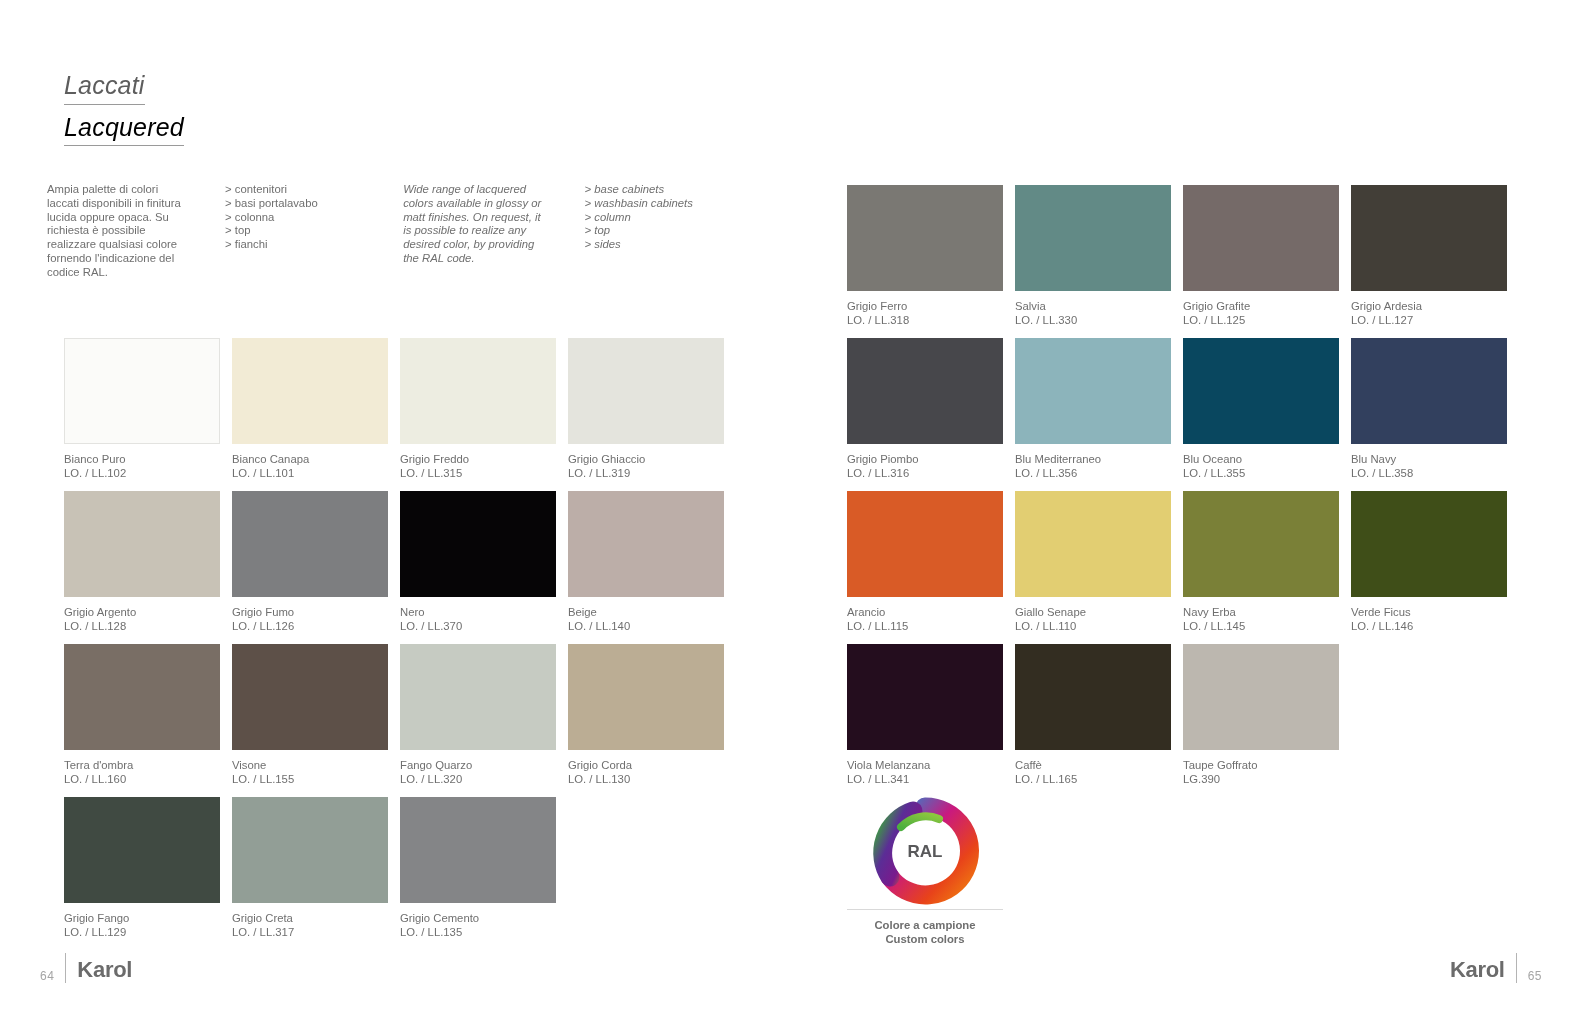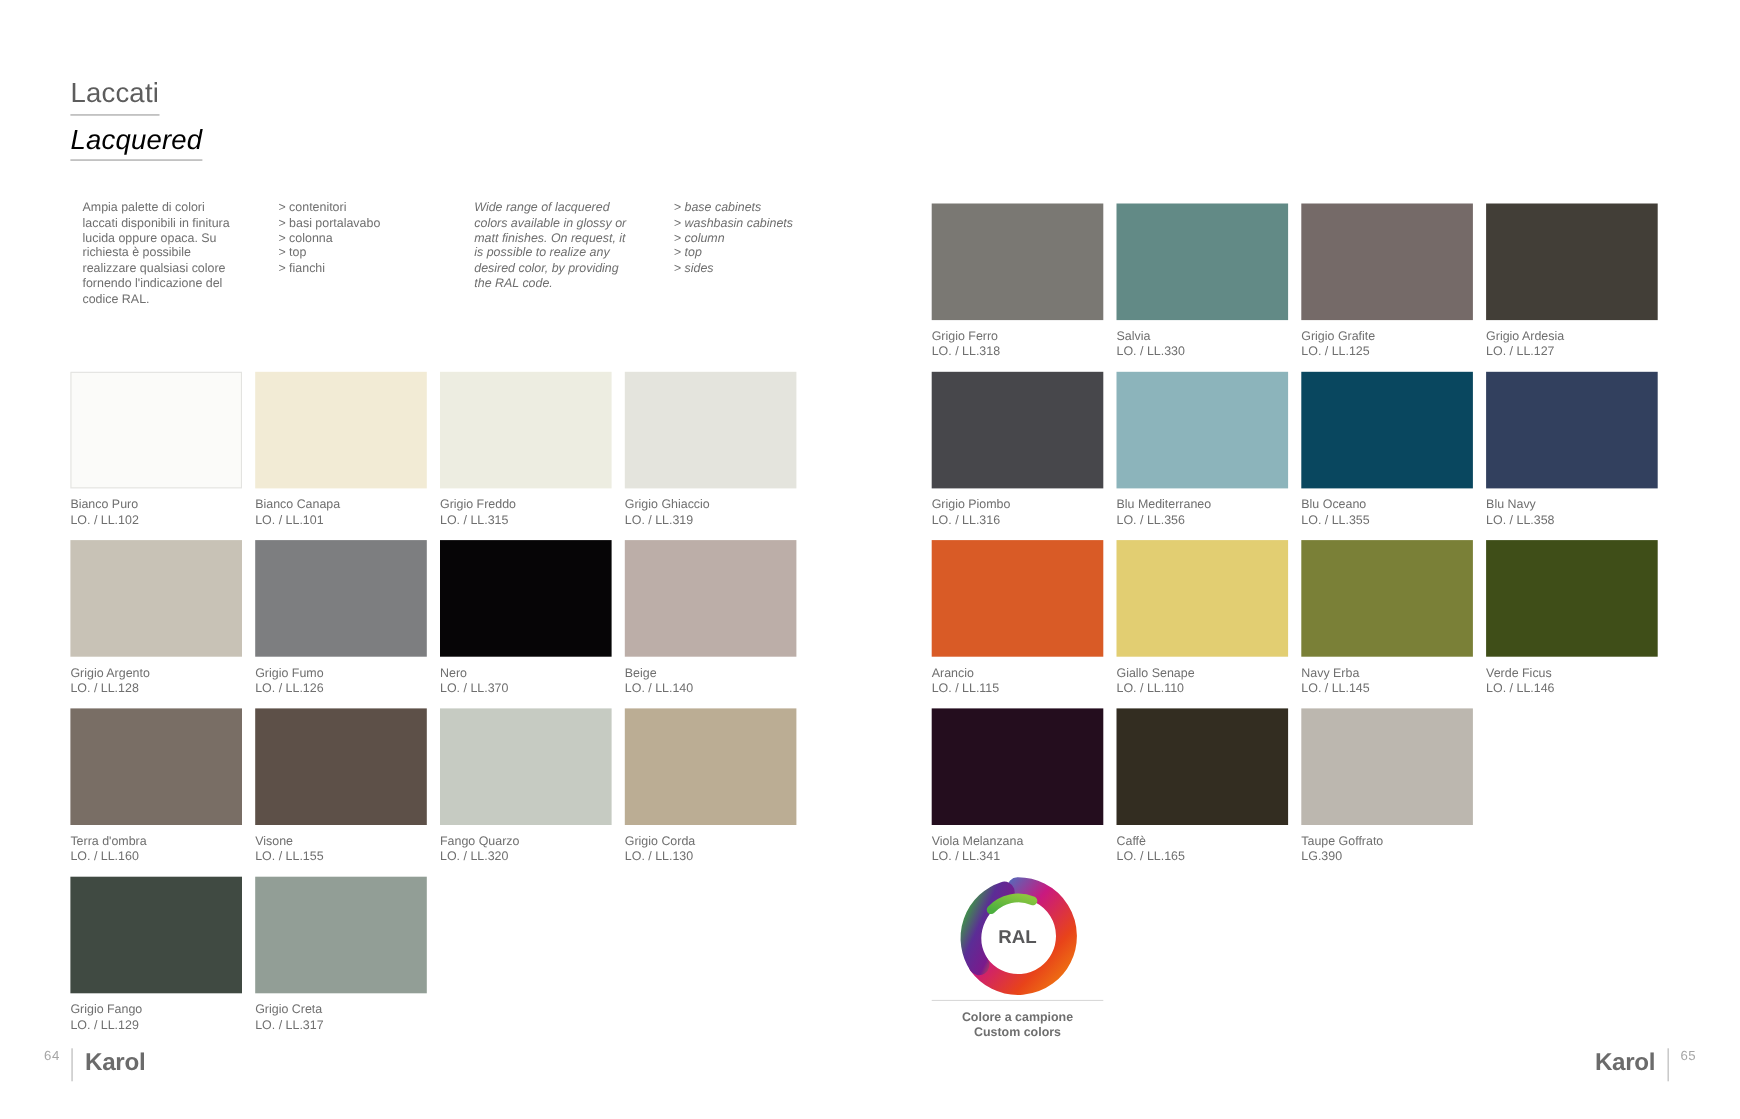--- a/index.html
+++ b/index.html
@@ -23,37 +23,38 @@
     top: 72px;
   }
   .title-it {
     font-size: 25px;
     color: #5d5d5d;
     letter-spacing: 0.2px;
     padding-bottom: 4px;
     border-bottom: 1px solid #9a9a9a;
     display: inline-block;
     line-height: 1.1;
+    font-style: italic;
   }
   .title-en {
     font-size: 25px;
     color: #000000;
     font-style: italic;
     letter-spacing: 0.2px;
     padding-bottom: 4px;
     border-bottom: 1px solid #9a9a9a;
     display: inline-block;
     line-height: 1.1;
     margin-top: 9px;
   }
 
   
   .intro {
     position: absolute;
-    left: 75px;
+    left: 47px;
     top: 183px;
     width: 680px;
     display: flex;
     gap: 39px;
   }
   .intro-col {
     font-size: 11.3px;
     line-height: 1.22;
     color: #6f6f6f;
   }
@@ -126,21 +127,21 @@
     line-height: 1.28;
     color: #6f6f6f;
     font-weight: bold;
   }
 
   
   .footer {
     position: absolute;
     bottom: 34px;
     display: flex;
-    align-items: flex-start;
+    align-items: flex-end;
     height: 30px;
   }
   .footer-left { left: 40px; }
   .footer-right { right: 40px; }
   .pageno {
     font-size: 12px;
     color: #a5a5a5;
     letter-spacing: 0.5px;
   }
   .vrule {
@@ -278,20 +279,27 @@
       <div class="cap">
         <span class="name">Grigio Fango</span>
         <span class="code">LO. / LL.129</span>
       </div>
     </div>
     <div class="cell">
       <div class="chip" style="background: rgb(146, 158, 150);"></div>
       <div class="cap">
         <span class="name">Grigio Creta</span>
         <span class="code">LO. / LL.317</span>
+      </div>
+    </div>
+    <div class="cell">
+      <div class="chip" style="background: rgb(132, 133, 135);"></div>
+      <div class="cap">
+        <span class="name">Grigio Cemento</span>
+        <span class="code">LO. / LL.135</span>
       </div>
     </div>
   </div>
 
 <div class="grid grid-right" id="grid-right">
     <div class="cell">
       <div class="chip" style="background: rgb(122, 120, 115);"></div>
       <div class="cap">
         <span class="name">Grigio Ferro</span>
         <span class="code">LO. / LL.318</span>

